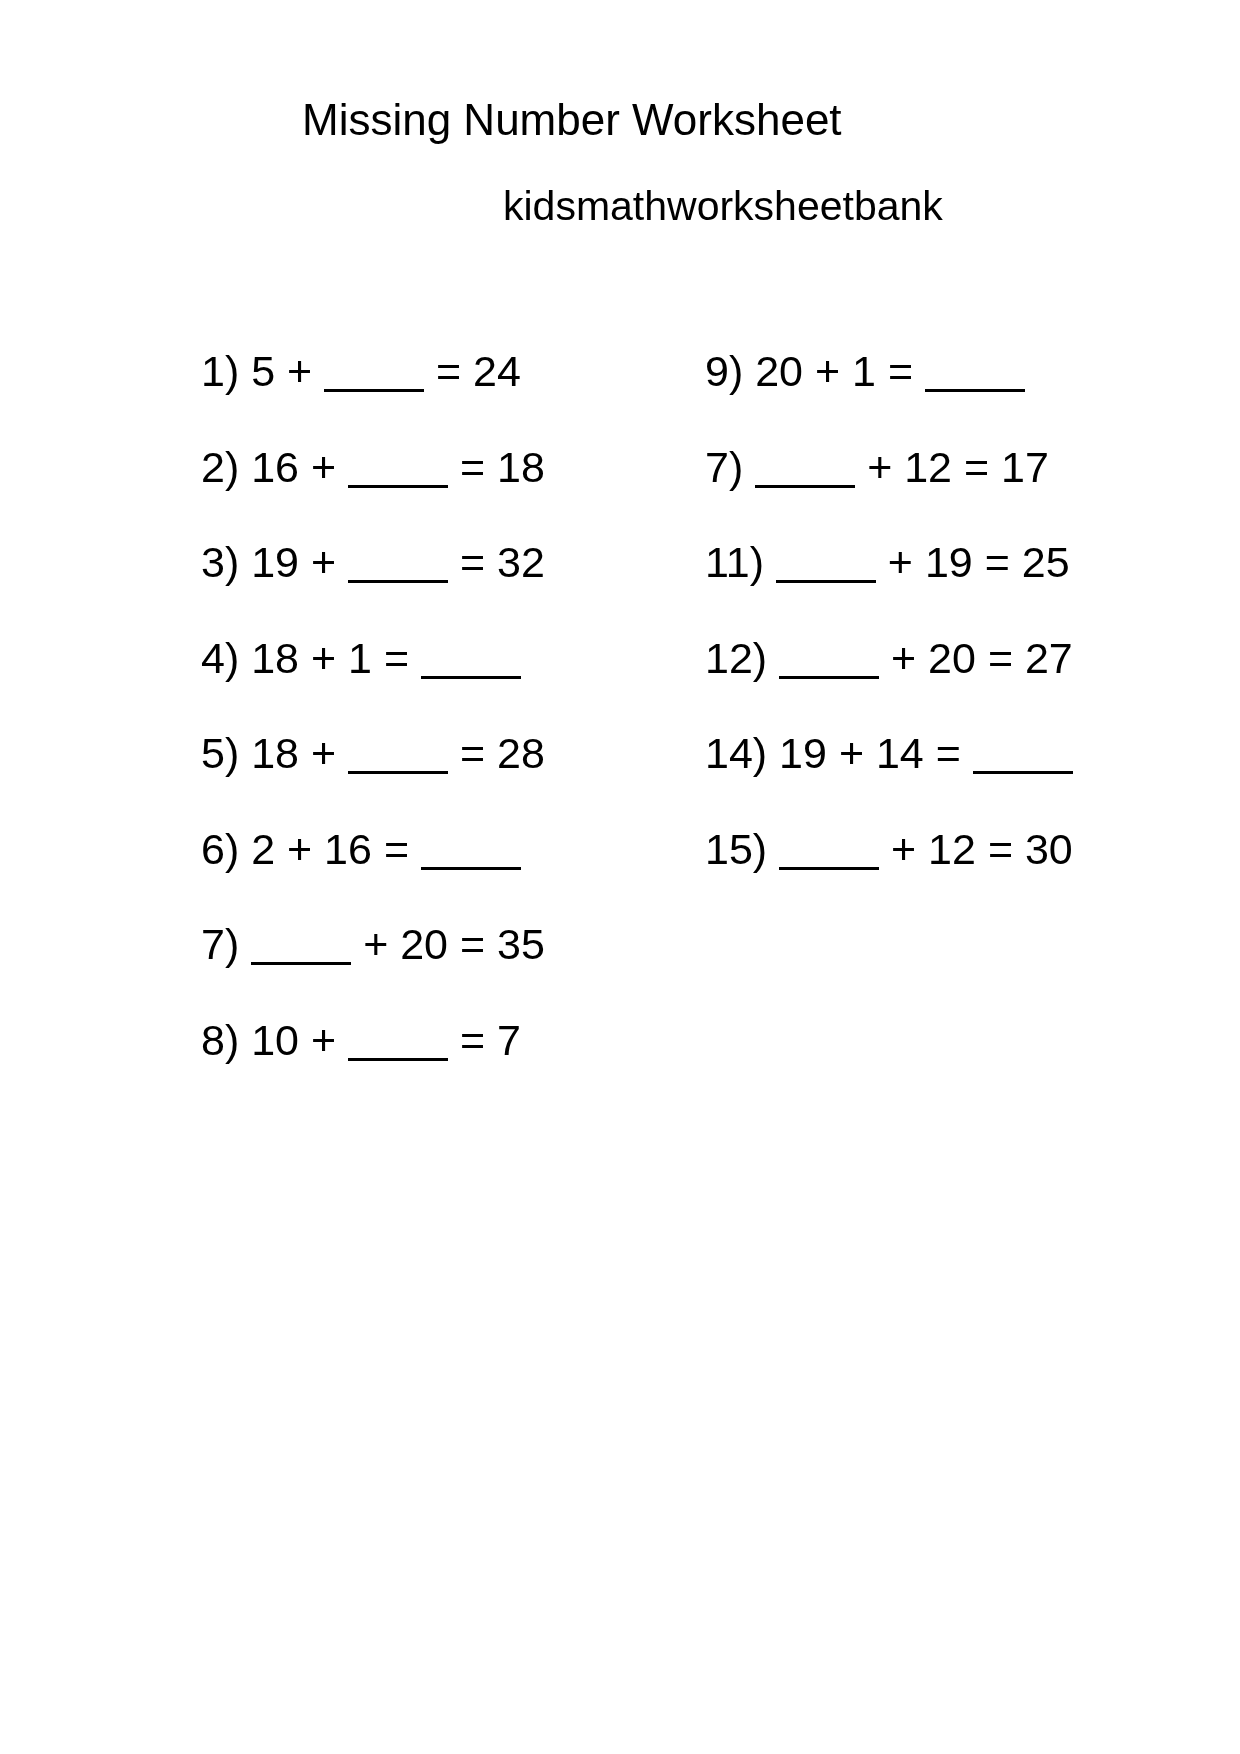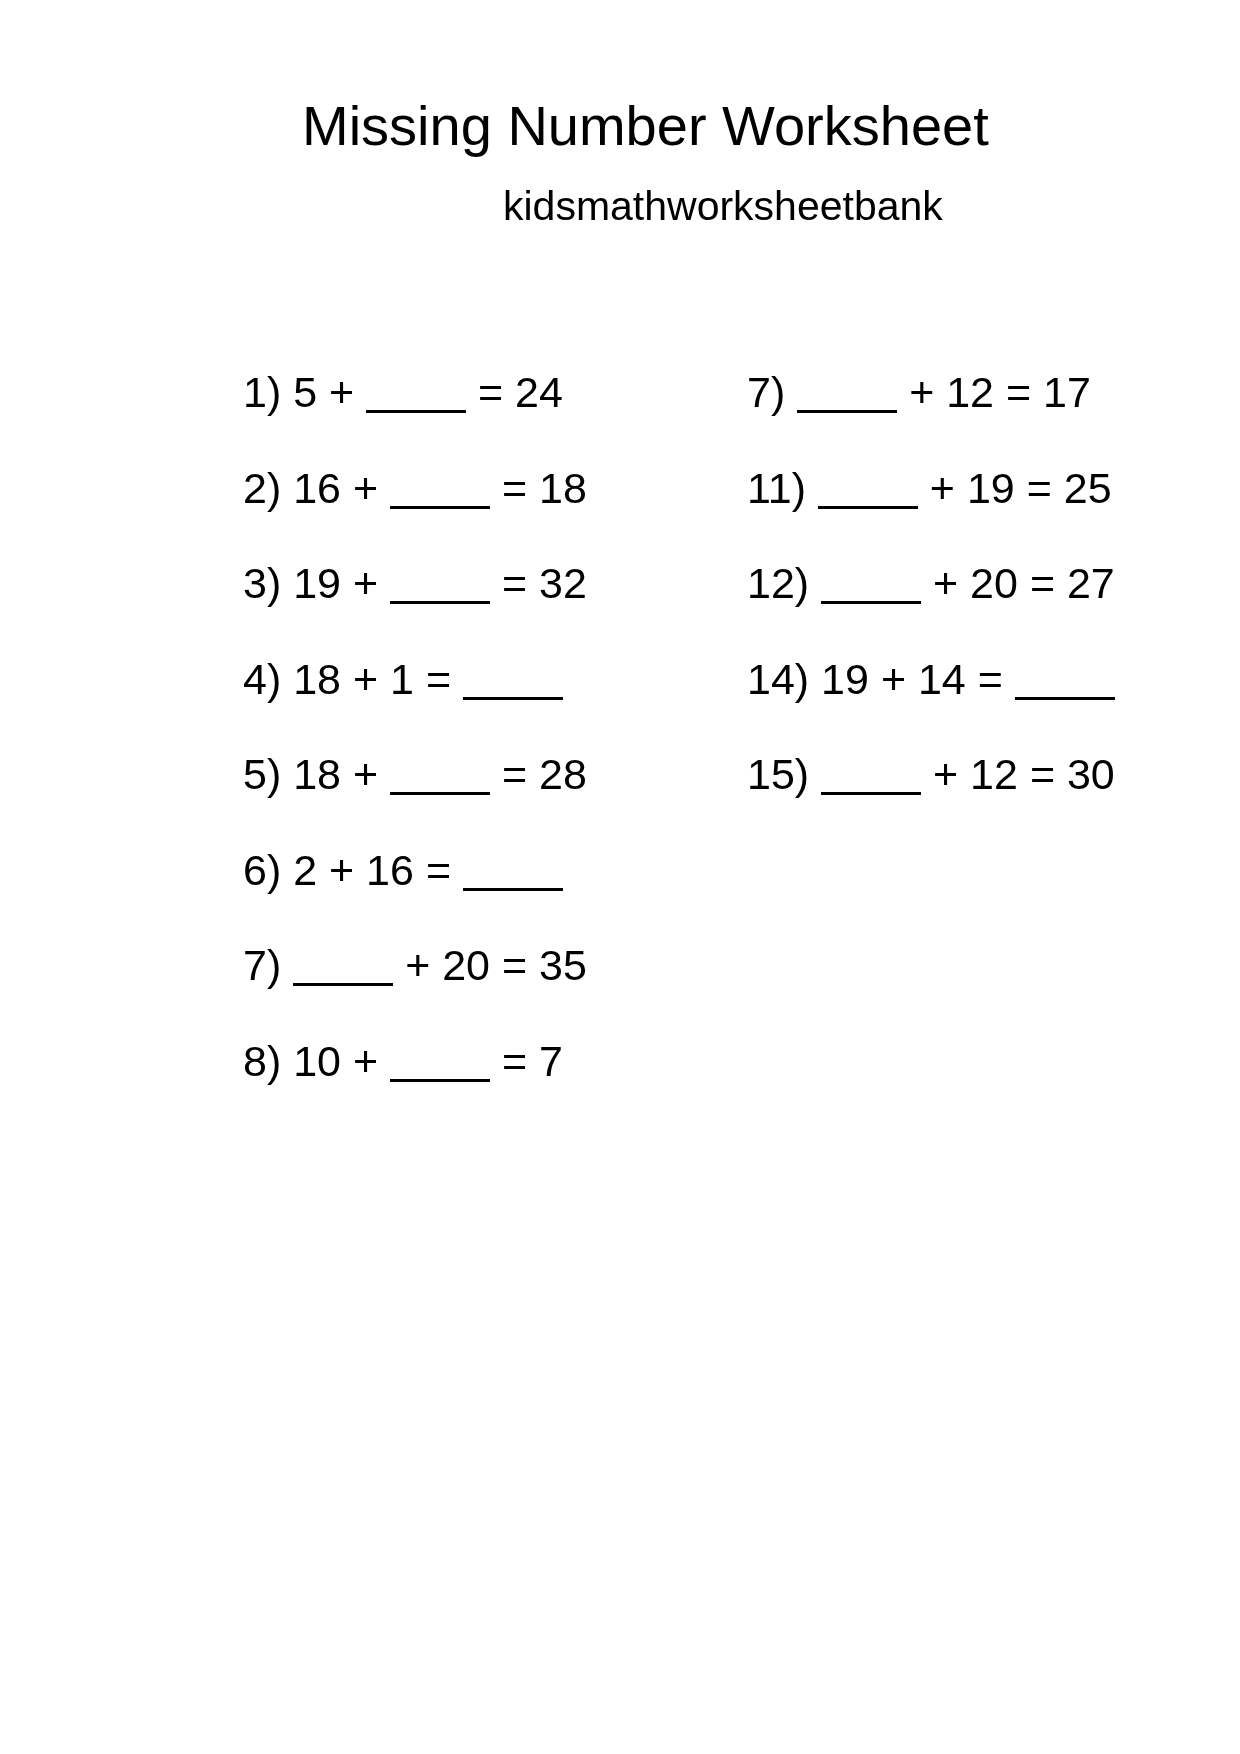--- a/index.html
+++ b/index.html
@@ -12,38 +12,37 @@
       height: 1754px;
       position: relative;
       overflow: hidden;
       font-family: "Liberation Sans", sans-serif;
       color: #000000;
     }
     .title {
       position: absolute;
       left: 302px;
       top: 98px;
-      font-size: 56px;
+      font-size: 44px;
       line-height: 1;
       white-space: nowrap;
       color: #000000;
     }
     .subtitle {
       position: absolute;
       left: 503px;
       top: 186px;
       font-size: 41px;
       line-height: 1;
       white-space: nowrap;
       color: #000000;
     }
     .column {
       position: absolute;
-      top: 371px;
-      margin-left: 42px;
+      top: 350px;
     }
     .col-left { left: 201px; }
     .col-right { left: 705px; }
     .problem {
       height: 95.5px;
       font-size: 43px;
       line-height: 1;
       white-space: nowrap;
     }
     .blank {
@@ -66,18 +65,19 @@
   <div class="problem"><span class="seg">2)</span> <span class="seg">16 + </span><span class="blank"></span><span class="seg"> = 18</span></div>
   <div class="problem"><span class="seg">3)</span> <span class="seg">19 + </span><span class="blank"></span><span class="seg"> = 32</span></div>
   <div class="problem"><span class="seg">4)</span> <span class="seg">18 + 1 = </span><span class="blank"></span><span class="seg"></span></div>
   <div class="problem"><span class="seg">5)</span> <span class="seg">18 + </span><span class="blank"></span><span class="seg"> = 28</span></div>
   <div class="problem"><span class="seg">6)</span> <span class="seg">2 + 16 = </span><span class="blank"></span><span class="seg"></span></div>
   <div class="problem"><span class="seg">7)</span> <span class="seg"></span><span class="blank"></span><span class="seg"> + 20 = 35</span></div>
   <div class="problem"><span class="seg">8)</span> <span class="seg">10 + </span><span class="blank"></span><span class="seg"> = 7</span></div>
 </div>
 
 <div class="column col-right">
+  <div class="problem"><span class="seg">9)</span> <span class="seg">20 + 1 = </span><span class="blank"></span><span class="seg"></span></div>
   <div class="problem"><span class="seg">7)</span> <span class="seg"></span><span class="blank"></span><span class="seg"> + 12 = 17</span></div>
   <div class="problem"><span class="seg">11)</span> <span class="seg"></span><span class="blank"></span><span class="seg"> + 19 = 25</span></div>
   <div class="problem"><span class="seg">12)</span> <span class="seg"></span><span class="blank"></span><span class="seg"> + 20 = 27</span></div>
   <div class="problem"><span class="seg">14)</span> <span class="seg">19 + 14 = </span><span class="blank"></span><span class="seg"></span></div>
   <div class="problem"><span class="seg">15)</span> <span class="seg"></span><span class="blank"></span><span class="seg"> + 12 = 30</span></div>
 </div>
 
 </body></html>

